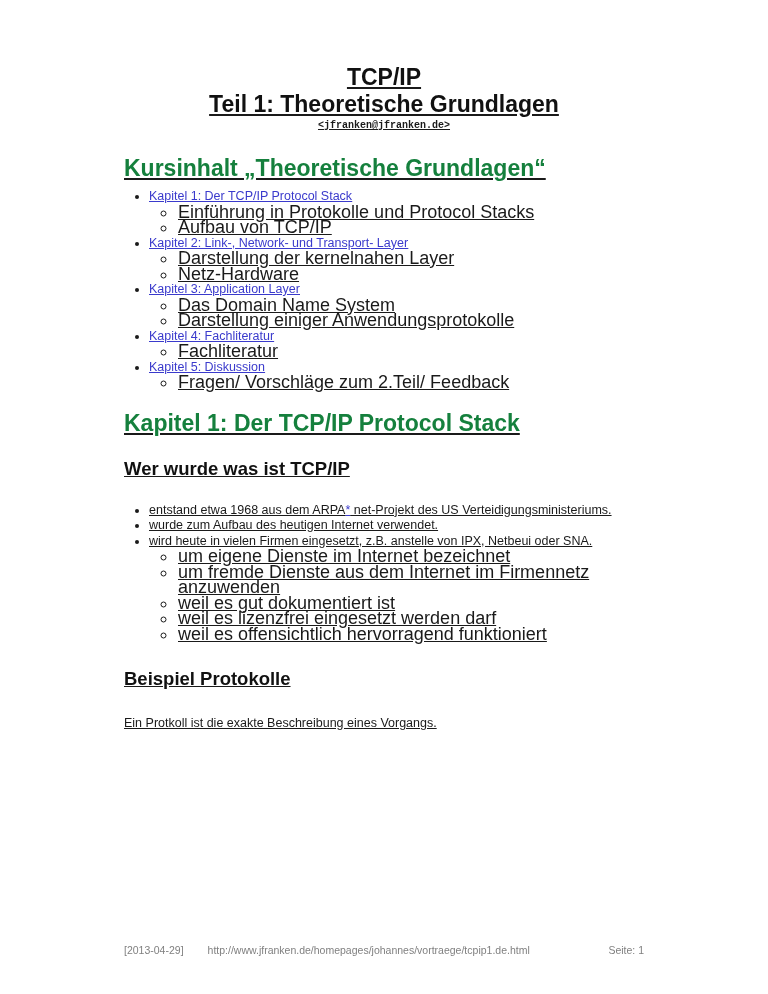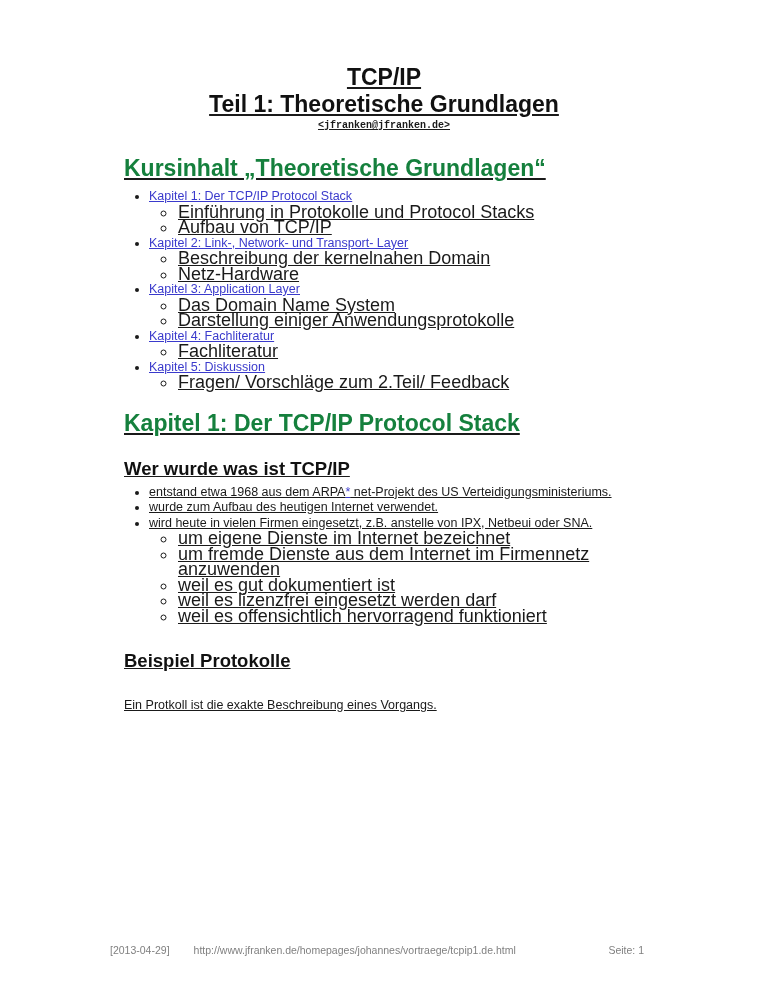--- a/index.html
+++ b/index.html
@@ -72,30 +72,30 @@
   }
   ul.inner {
     margin: 0;
     padding-left: 29px;
     list-style-type: circle;
   }
   ul.inner > li {
     font-size: 18px;
     line-height: 15.5px;
   }
-  ul.fact-list { margin-top: 5px; }
+  ul.fact-list { margin-top: 23px; }
   a.doc-link {
     color: #3a3acc;
     text-decoration: underline;
     cursor: pointer;
   }
   .italic { font-style: italic; }
   .footer {
     position: absolute;
-    left: 60px;
+    left: 74px;
     right: 74px;
     top: 944px;
     display: flex;
     align-items: center;
     font-size: 10.5px;
     color: #808080;
     line-height: 13px;
   }
   .footer .footer-date { margin-right: 24px; }
   .footer .footer-page { margin-left: auto; }
@@ -118,21 +118,21 @@
       <li>
         <a class="doc-link">Kapitel 1: Der TCP/IP Protocol Stack</a>
         <ul class="inner">
           <li>Einführung in Protokolle und Protocol Stacks</li>
           <li>Aufbau von TCP/IP</li>
         </ul>
       </li>
       <li>
         <a class="doc-link">Kapitel 2: Link-, Network- und Transport- Layer</a>
         <ul class="inner">
-          <li>Beschreibung der kernelnahen Domain</li>
+          <li>Darstellung der kernelnahen Layer</li>
           <li>Netz-Hardware</li>
         </ul>
       </li>
       <li>
         <a class="doc-link">Kapitel 3: Application Layer</a>
         <ul class="inner">
           <li>Das Domain Name System</li>
           <li>Darstellung einiger Anwendungsprotokolle</li>
         </ul>
       </li>

